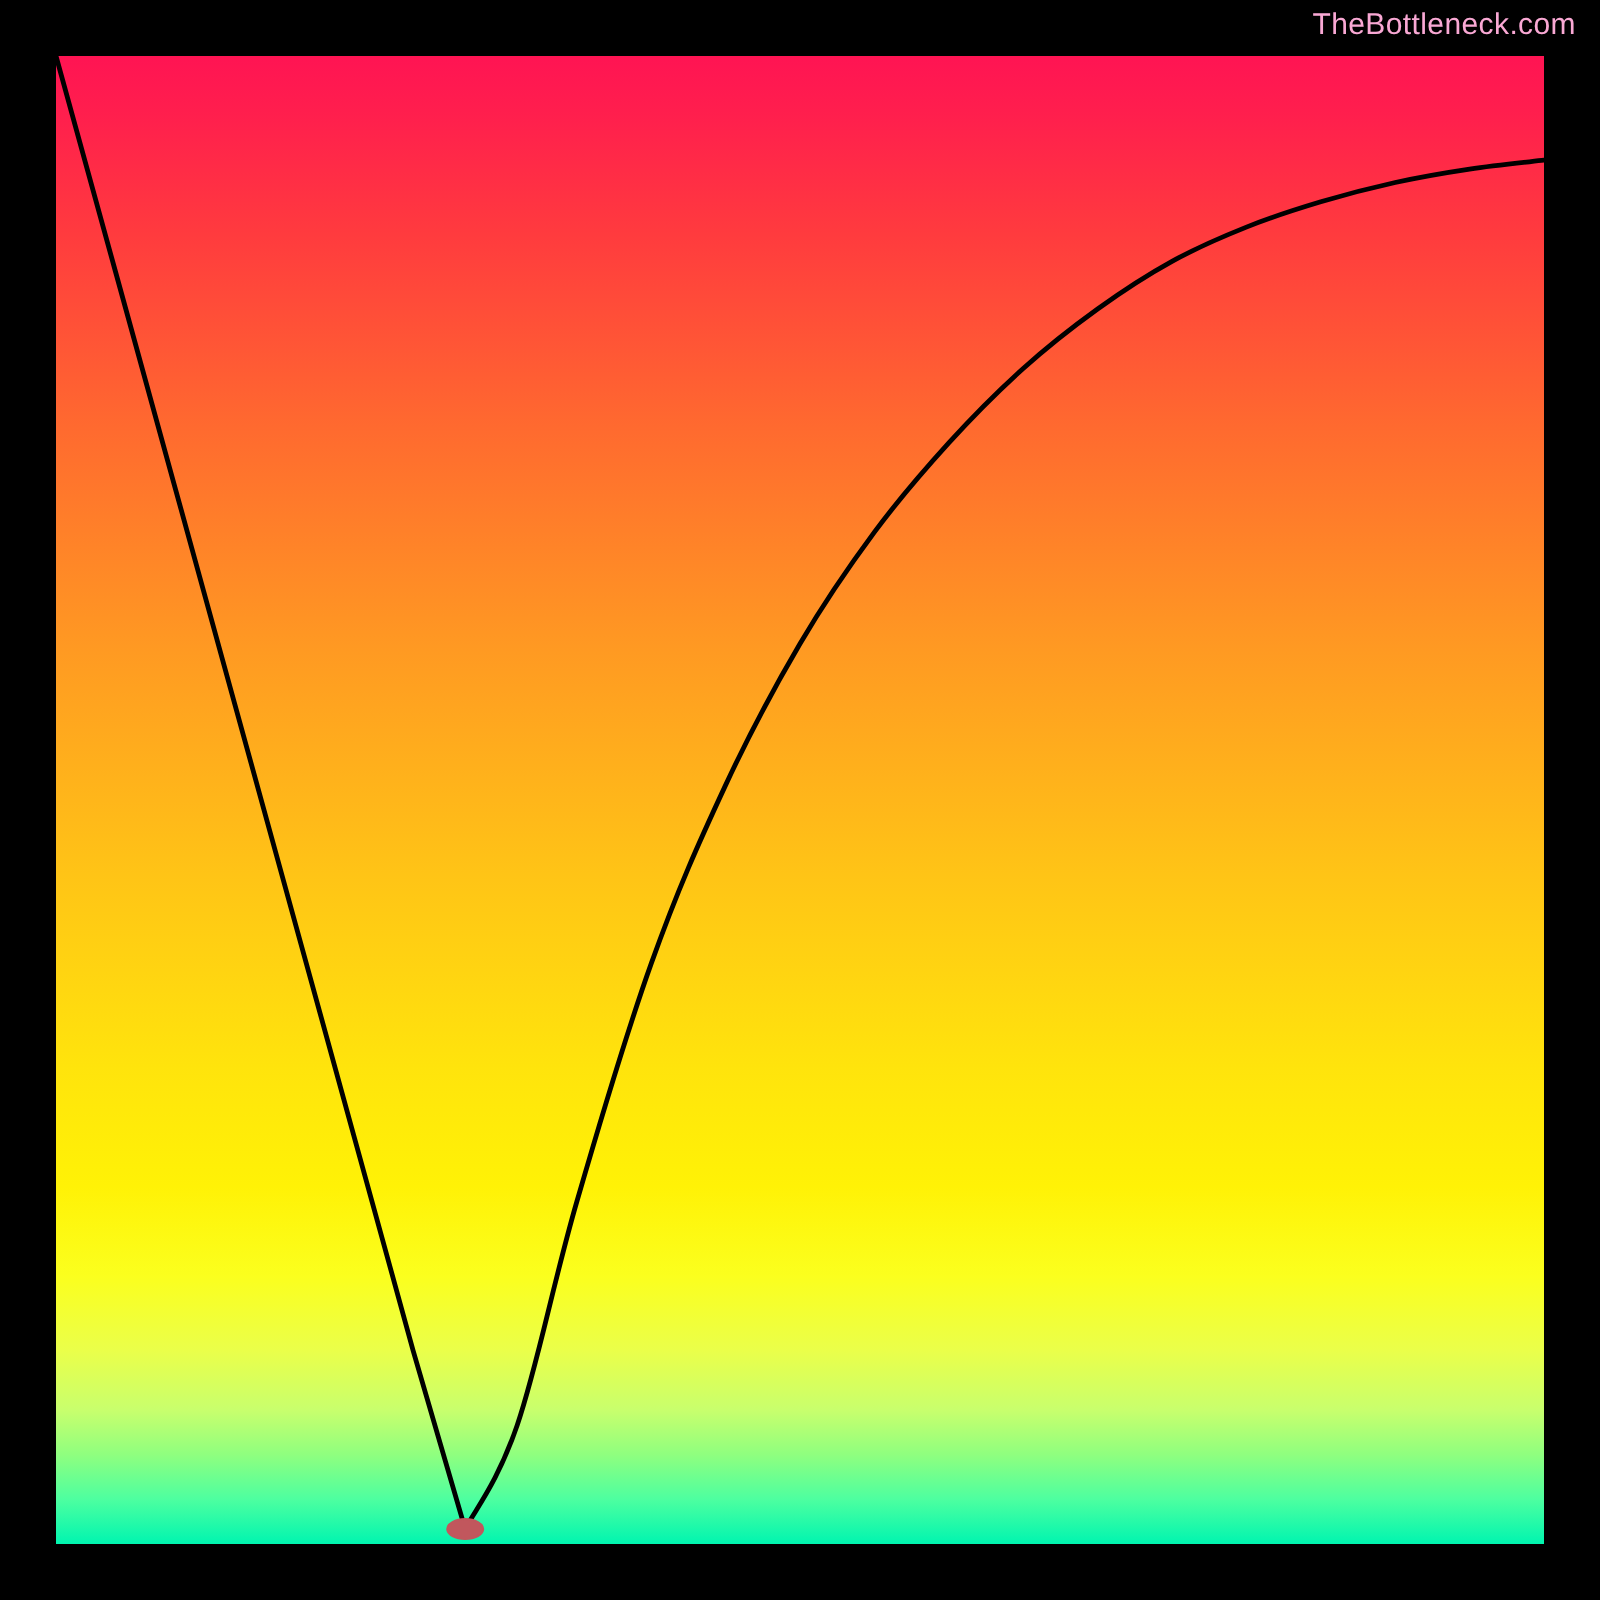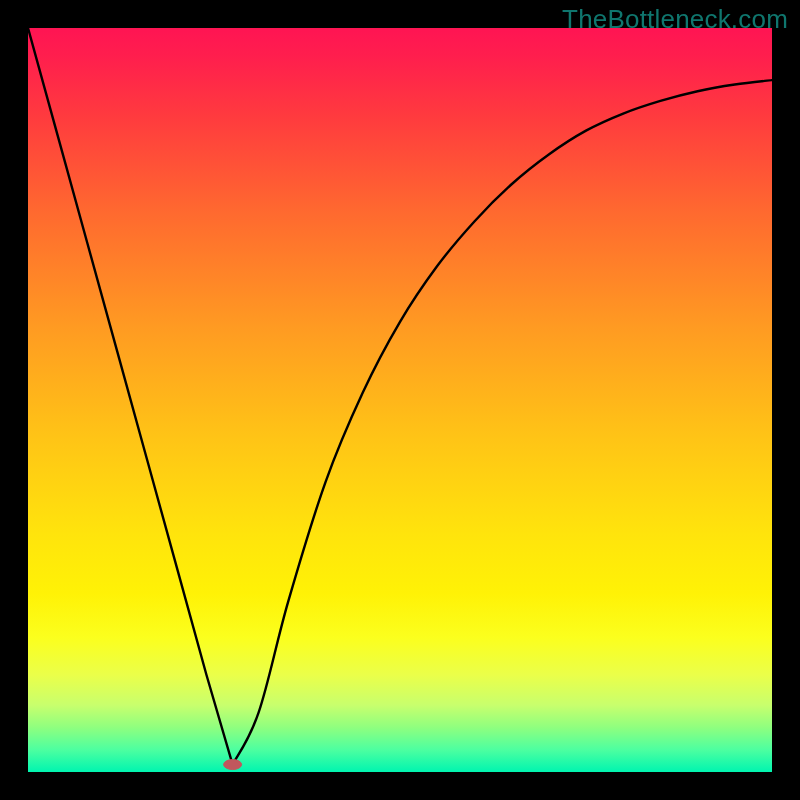--- a/index.html
+++ b/index.html
@@ -60,22 +60,22 @@
     stroke-linejoin: round;
   }
   .min-dot {
     fill: #c1575d;
     stroke: #c1575d;
   }
   .watermark {
     position: absolute;
     top: 4px;
     right: 12px;
-    color: #0f766e;
-    font-size: 26px;
+    color: #f9a8d4;
+    font-size: 15px;
     letter-spacing: 0.2px;
     user-select: none;
   }
 </style>
 </head>
 <body>
 
 <div class="frame">
   <div class="plot">
     <div class="gradient"></div>

